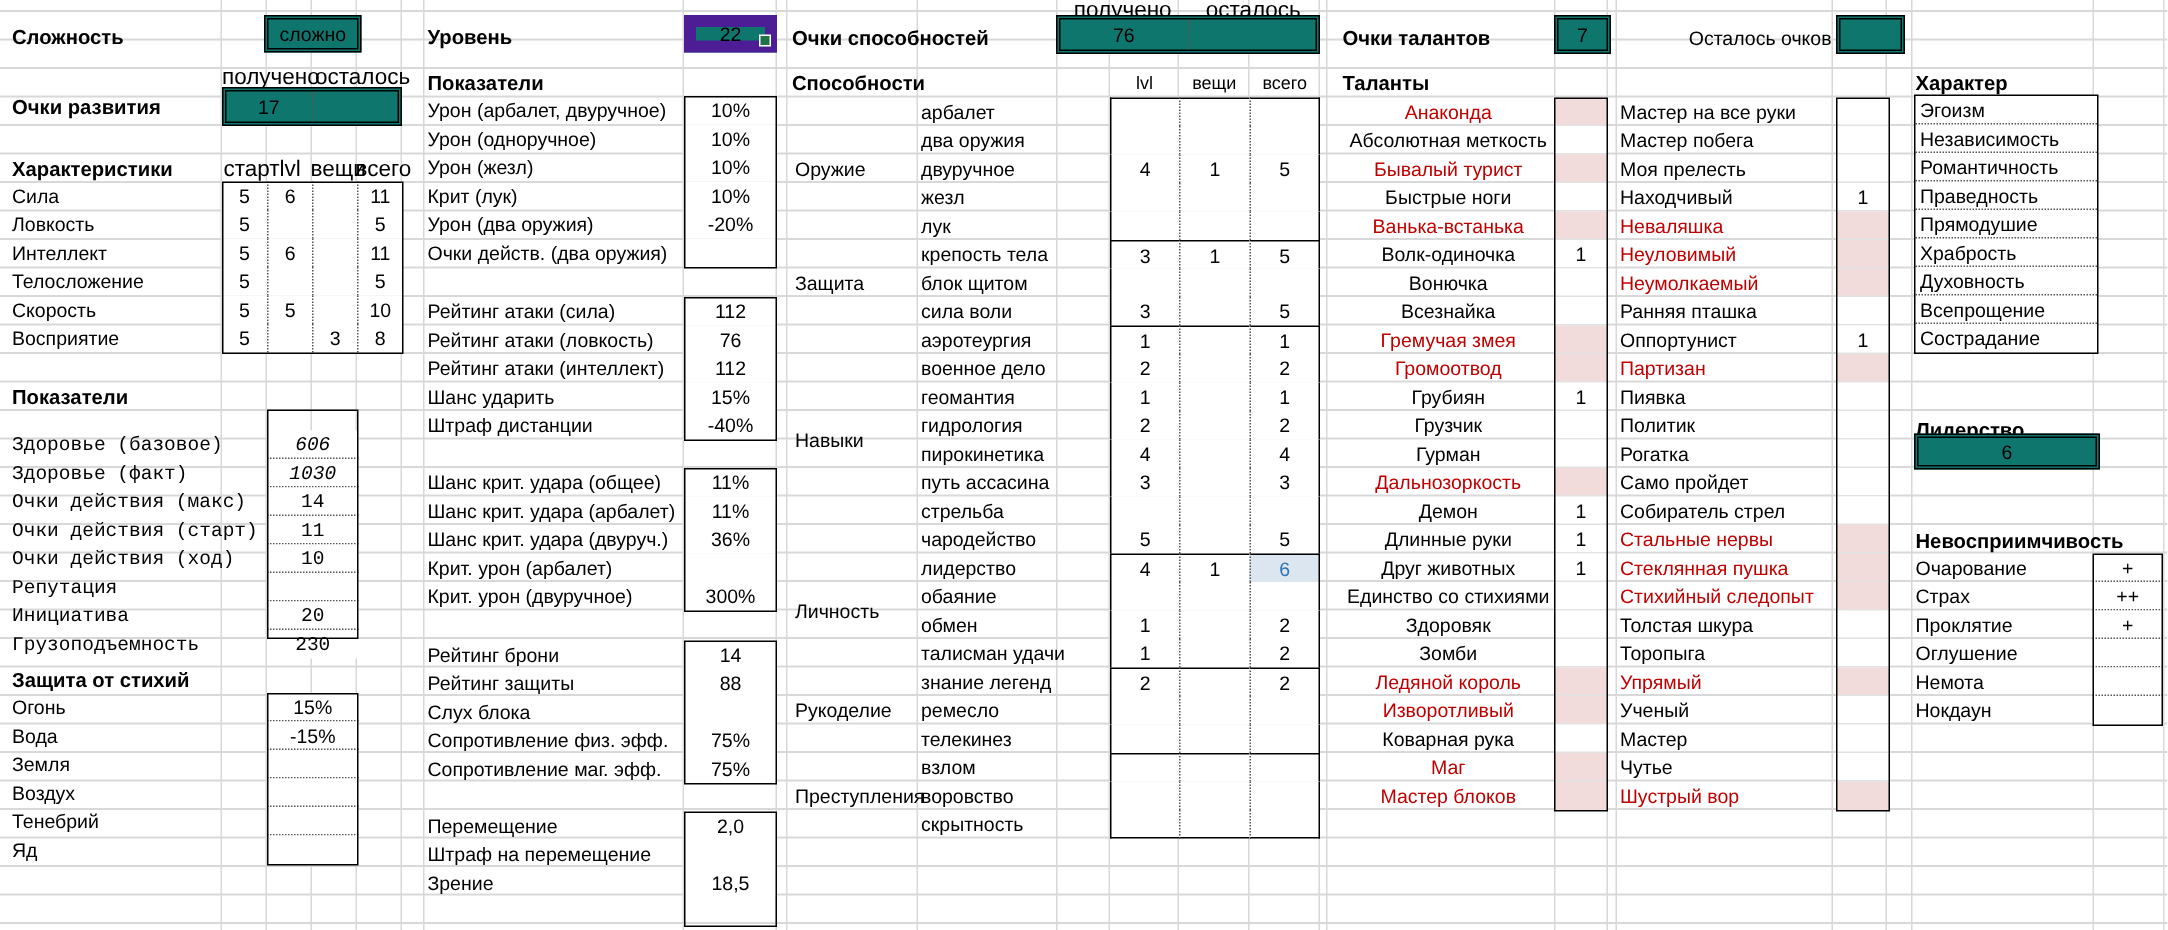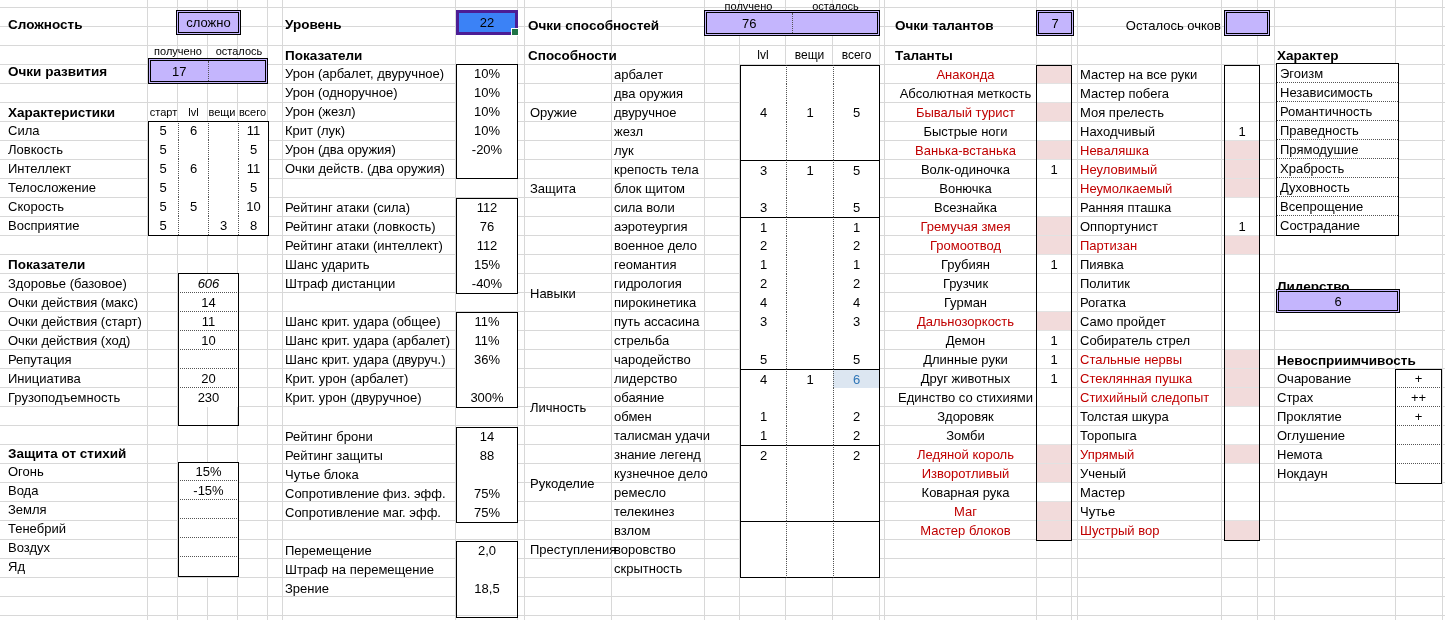--- a/index.html
+++ b/index.html
@@ -13,23 +13,23 @@
     background-size:100% 19px; background-position:0 -11px; }
   .vlines { position:absolute; top:0; left:0; width:1px; height:620px;
     box-shadow:147px 0 #d8d8d8,177px 0 #d8d8d8,207px 0 #d8d8d8,237px 0 #d8d8d8,
     267px 0 #d8d8d8,282px 0 #d8d8d8,455px 0 #d8d8d8,517px 0 #d8d8d8,524px 0 #d8d8d8,
     611px 0 #d8d8d8,704px 0 #d8d8d8,739px 0 #d8d8d8,785px 0 #d8d8d8,832px 0 #d8d8d8,
     879px 0 #d8d8d8,884px 0 #d8d8d8,1036px 0 #d8d8d8,1071px 0 #d8d8d8,1077px 0 #d8d8d8,
     1221px 0 #d8d8d8,1257px 0 #d8d8d8,1274px 0 #d8d8d8,1395px 0 #d8d8d8,1442px 0 #d8d8d8; }
   .t { position:absolute; line-height:19px; white-space:nowrap; }
   .b { font-weight:700; font-size:13.5px; }
   .rt { text-align:right; }
-  .small { font-size:11px; line-height:13px; text-align:center; position:absolute; white-space:nowrap; }
+  .small { font-size:15px; line-height:13px; text-align:center; position:absolute; white-space:nowrap; }
   .outline { position:absolute; border:1px solid #000; pointer-events:none; }
-  .dbox { position:absolute; border:3px double #000; background:#c4b5fd; }
+  .dbox { position:absolute; border:3px double #000; background:#0f766e; }
   .dbox.single { display:flex; align-items:center; justify-content:center; }
   .dbox.split { display:flex; }
   .dbox .half { flex:1; display:flex; align-items:center; justify-content:center; }
   .dbox .half.dl { border-left:1px dotted #555; }
   .rows { position:absolute; }
   .frow { display:flex; height:19px; line-height:19px; }
   .fname { white-space:nowrap; }
   .fval { text-align:center; background:#fff; }
   .kv-l .fname { width:170px; } .kv-l .fval { width:61px; }
   .kv-m .fname { width:171px; } .kv-m .fval { width:62px; }
@@ -53,21 +53,21 @@
   .ab-val { width:46px; text-align:center; background:#fff; border-left:1px dotted #555; }
   .ab-val.c1 { border-left:1px solid #000; }
   .ab-val.c2, .ab-val.c3 { width:47px; }
   .ab-val.c3 { border-right:1px solid #000; }
   .ab-rowwrap > div:first-of-type .ab-val { border-top:1px solid #000; }
   .ab-group:last-of-type .ab-rowwrap > div:last-of-type .ab-val { border-bottom:1px solid #000; }
   .ab-val.hl { background:#dce6f1; color:#2e75b6; }
   .char-host { position:absolute; width:121px; background:#fff; }
   .char-row { height:19px; line-height:19px; padding-left:3px; white-space:nowrap; }
   .char-host > div:not(:last-child) { border-bottom:1px dotted #555; }
-  .sel-cell { position:absolute; border:3px solid #4c1d95; background:#3b82f6;
+  .sel-cell { position:absolute; border:8px solid #4c1d95; background:#0f766e;
     display:flex; align-items:center; justify-content:center; }
   .sel-cell::after { content:""; position:absolute; right:-4px; bottom:-4px;
     width:6px; height:6px; background:#1f7346; border:1px solid #fff; }
 </style>
 </head>
 <body>
 
 <div class="hlines"></div>
 <div class="vlines"></div>
 
@@ -128,27 +128,31 @@
       <div class="fname">Восприятие</div>
       <div class="fval">5</div>
       <div class="fval"></div>
       <div class="fval">3</div>
       <div class="fval">8</div>
     </div>
   </div>
 <div class="outline" style="left:148px;top:121px;width:121px;height:115px;"></div>
 
 <div class="t b" style="left:8px;top:255px;">Показатели</div>
-<div class="rows kv-l sep" style="left:8px;top:274px;">
+<div class="rows kv-l sep" style="left:8px;top:287px;font-family:Liberation Mono, monospace;">
 
 <div class="frow">
       <div class="fname">Здоровье (базовое)</div>
       <div class="fval it">606</div>
     </div>
     <div class="frow">
+      <div class="fname">Здоровье (факт)</div>
+      <div class="fval it">1030</div>
+    </div>
+    <div class="frow">
       <div class="fname">Очки действия (макс)</div>
       <div class="fval">14</div>
     </div>
     <div class="frow">
       <div class="fname">Очки действия (старт)</div>
       <div class="fval">11</div>
     </div>
     <div class="frow">
       <div class="fname">Очки действия (ход)</div>
       <div class="fval">10</div>
@@ -177,25 +181,25 @@
     </div>
     <div class="frow">
       <div class="fname">Вода</div>
       <div class="fval">-15%</div>
     </div>
     <div class="frow">
       <div class="fname">Земля</div>
       <div class="fval"></div>
     </div>
     <div class="frow">
+      <div class="fname">Воздух</div>
+      <div class="fval"></div>
+    </div>
+    <div class="frow">
       <div class="fname">Тенебрий</div>
-      <div class="fval"></div>
-    </div>
-    <div class="frow">
-      <div class="fname">Воздух</div>
       <div class="fval"></div>
     </div>
     <div class="frow">
       <div class="fname">Яд</div>
       <div class="fval"></div>
     </div>
   </div>
 <div class="outline" style="left:178px;top:462px;width:61px;height:115px;"></div>
 
 <div class="t b" style="left:285px;top:15px;">Уровень</div>
@@ -288,21 +292,21 @@
 
       <div class="frow">
             <div class="fname">Рейтинг брони</div>
             <div class="fval">14</div>
           </div>
         <div class="frow">
             <div class="fname">Рейтинг защиты</div>
             <div class="fval">88</div>
           </div>
         <div class="frow">
-            <div class="fname">Чутье блока</div>
+            <div class="fname">Слух блока</div>
             <div class="fval"></div>
           </div>
         <div class="frow">
             <div class="fname">Сопротивление физ. эфф.</div>
             <div class="fval">75%</div>
           </div>
         <div class="frow">
             <div class="fname">Сопротивление маг. эфф.</div>
             <div class="fval">75%</div>
           </div>
@@ -495,26 +499,20 @@
       <div class="ab-glabel">Рукоделие</div>
       <div class="ab-rowwrap">
 
       <div class="ab-row">
             <div class="ab-name">знание легенд</div>
             <div class="ab-val c1">2</div>
             <div class="ab-val c2"></div>
             <div class="ab-val c3">2</div>
           </div>
         <div class="ab-row">
-            <div class="ab-name">кузнечное дело</div>
-            <div class="ab-val c1"></div>
-            <div class="ab-val c2"></div>
-            <div class="ab-val c3"></div>
-          </div>
-        <div class="ab-row">
             <div class="ab-name">ремесло</div>
             <div class="ab-val c1"></div>
             <div class="ab-val c2"></div>
             <div class="ab-val c3"></div>
           </div>
         <div class="ab-row">
             <div class="ab-name">телекинез</div>
             <div class="ab-val c1"></div>
             <div class="ab-val c2"></div>
             <div class="ab-val c3"></div>

